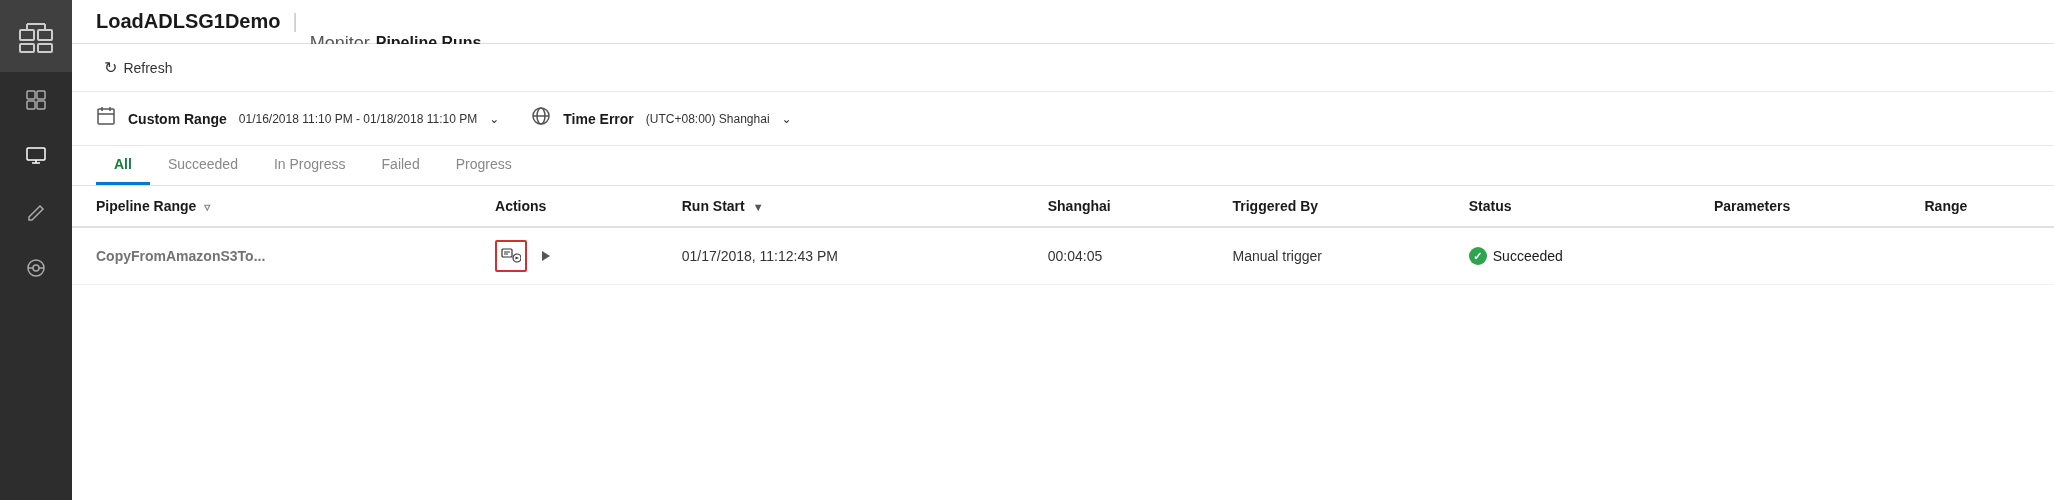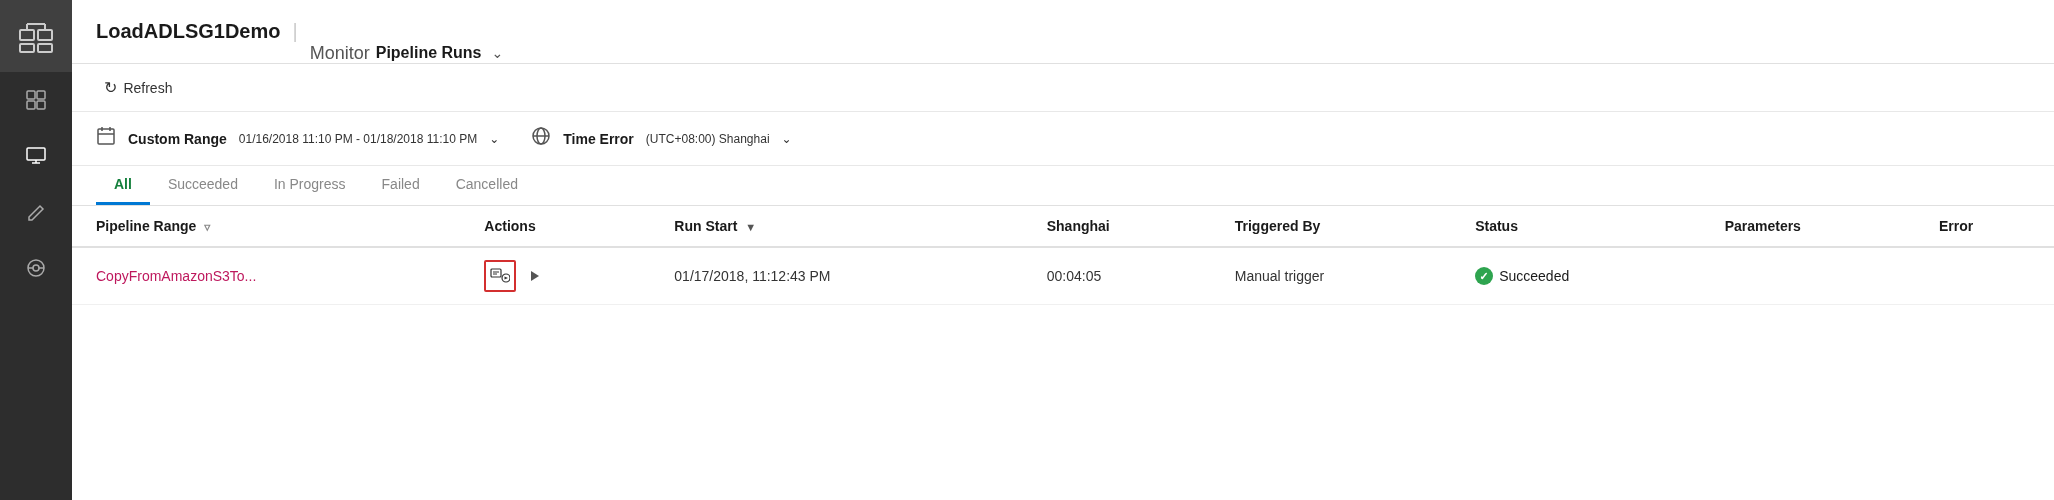--- a/index.html
+++ b/index.html
@@ -44,21 +44,21 @@
       display: flex;
       flex-direction: column;
       overflow: hidden;
     }
 
     
     .header {
       display: flex;
       align-items: center;
       padding: 0 24px;
-      height: 64px;
+      height: 44px;
       border-bottom: 1px solid #e0e0e0;
       background: #fff;
     }
     .header-title {
       font-size: 20px;
       font-weight: 600;
       color: #1a1a1a;
     }
     .header-sep {
       color: #ccc;
@@ -208,23 +208,24 @@
       color: #888;
       margin-left: 4px;
     }
     .col-sort-icon {
       font-size: 11px;
       color: #555;
       margin-left: 4px;
     }
 
     .pipeline-name-link {
-      color: #be185d;
+      color: #737373;
       cursor: pointer;
       text-decoration: none;
+      font-weight: bold;
     }
 
     
     .action-btns {
       display: flex;
       align-items: center;
       gap: 4px;
     }
     .action-btn-highlighted {
       display: flex;
@@ -362,21 +363,21 @@
       <span class="filter-value">(UTC+08:00) Shanghai</span>
       <span class="filter-dropdown-arrow">⌄</span>
     </div>
   </div>
 
   <div class="tabs">
     <div class="tab active">All</div>
     <div class="tab">Succeeded</div>
     <div class="tab">In Progress</div>
     <div class="tab">Failed</div>
-    <div class="tab">Cancelled</div>
+    <div class="tab">Progress</div>
   </div>
 
   <div class="table-container">
     <table>
       <thead>
         <tr>
           <th>
             <span>Pipeline Range</span>
             <span class="col-filter-icon">▿</span>
           </th>
@@ -393,21 +394,21 @@
           <th>
             <span>Triggered By</span>
           </th>
           <th>
             <span>Status</span>
           </th>
           <th>
             <span>Parameters</span>
           </th>
           <th>
-            <span>Error</span>
+            <span>Range</span>
           </th>
         </tr>
       </thead>
       <tbody>
         <tr>
           <td>
             <a class="pipeline-name-link">CopyFromAmazonS3To...</a>
           </td>
           <td>
             <div class="action-btns">

